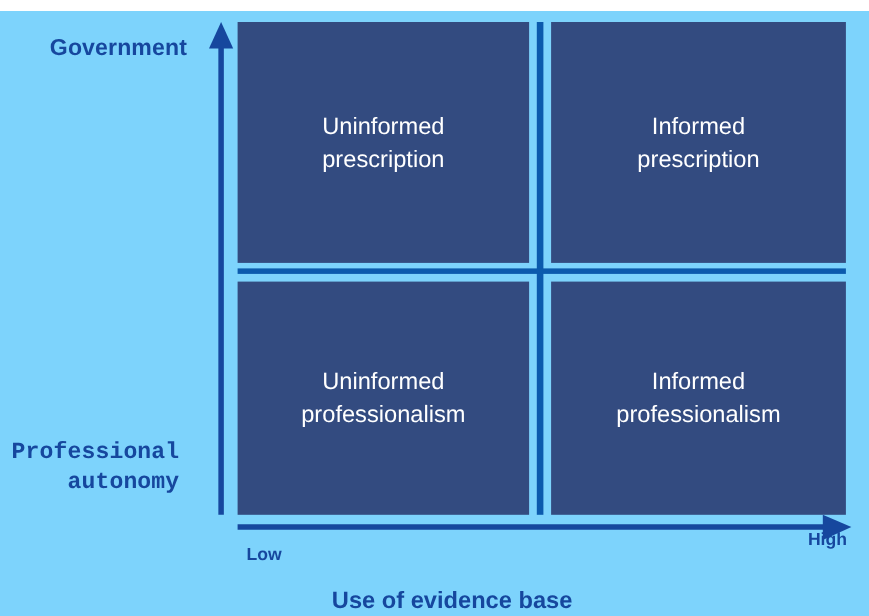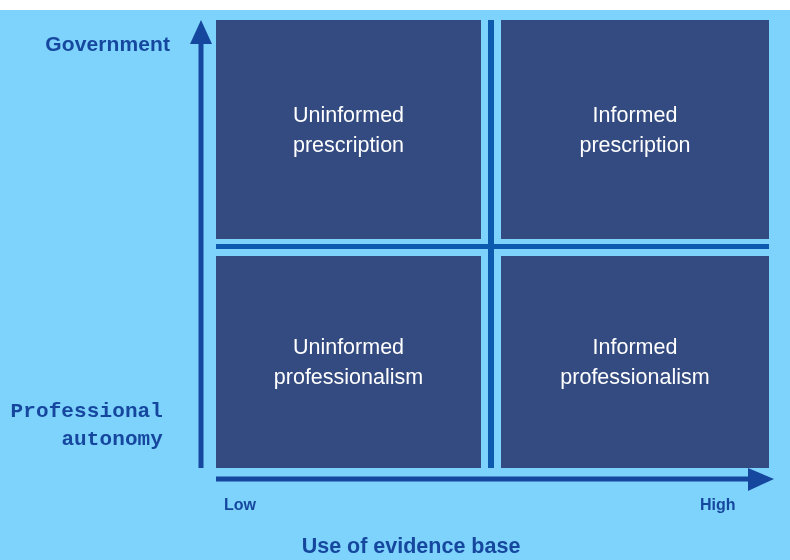--- a/index.html
+++ b/index.html
@@ -115,21 +115,21 @@
 
   
   .scale-label {
     position: absolute;
     color: #16479E;
     font-weight: bold;
     font-size: 16px;
     line-height: 26px;
   }
   #scale-low  { left: 224px; top: 482px; }
-  #scale-high { left: 700px; top: 482px; width: 70px; }
+  #scale-high { left: 700px; top: 468px; width: 70px; text-align: right; }
 
   
   #x-axis-title {
     position: absolute;
     left: 16px;
     top: 522px;
     width: 790px;
     text-align: center;
     color: #16479E;
     font-weight: bold;

